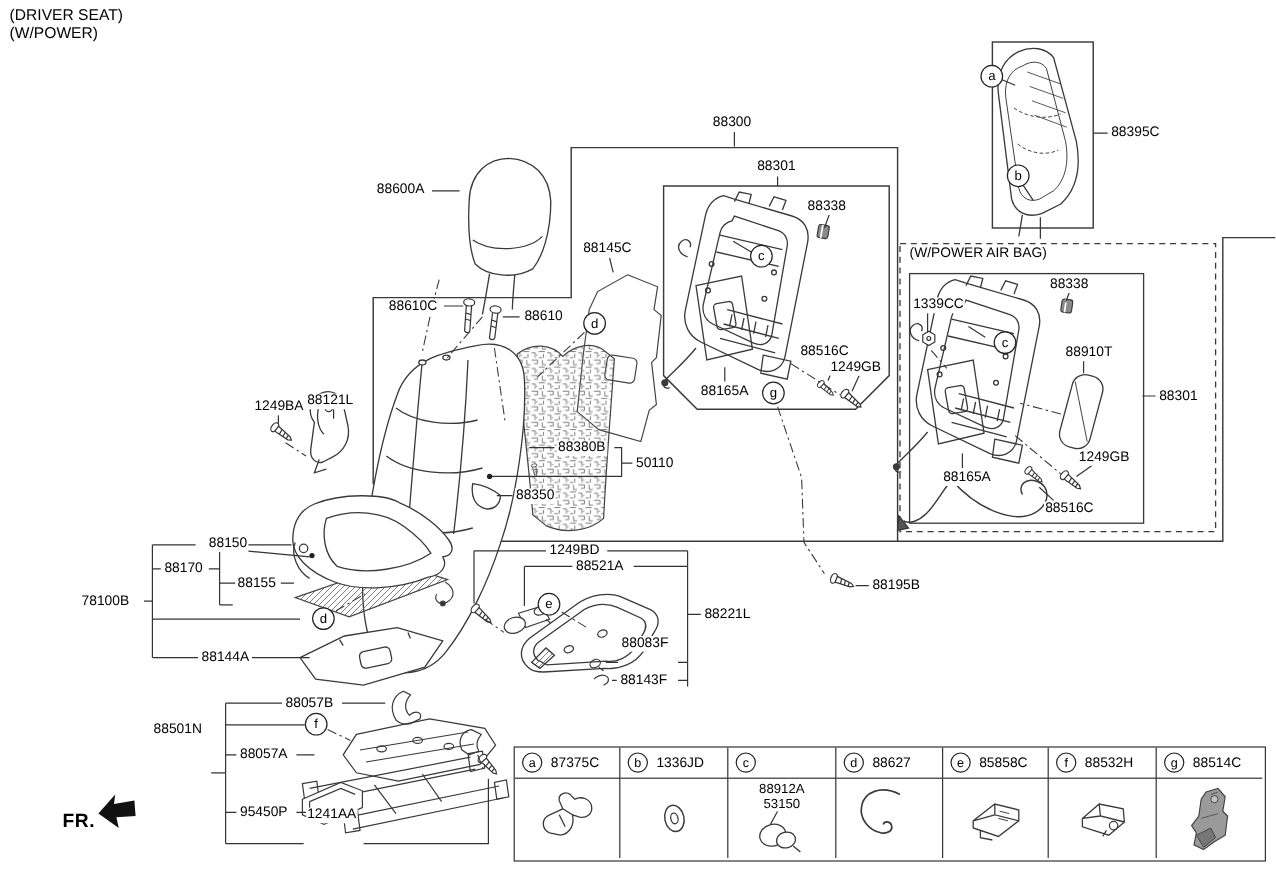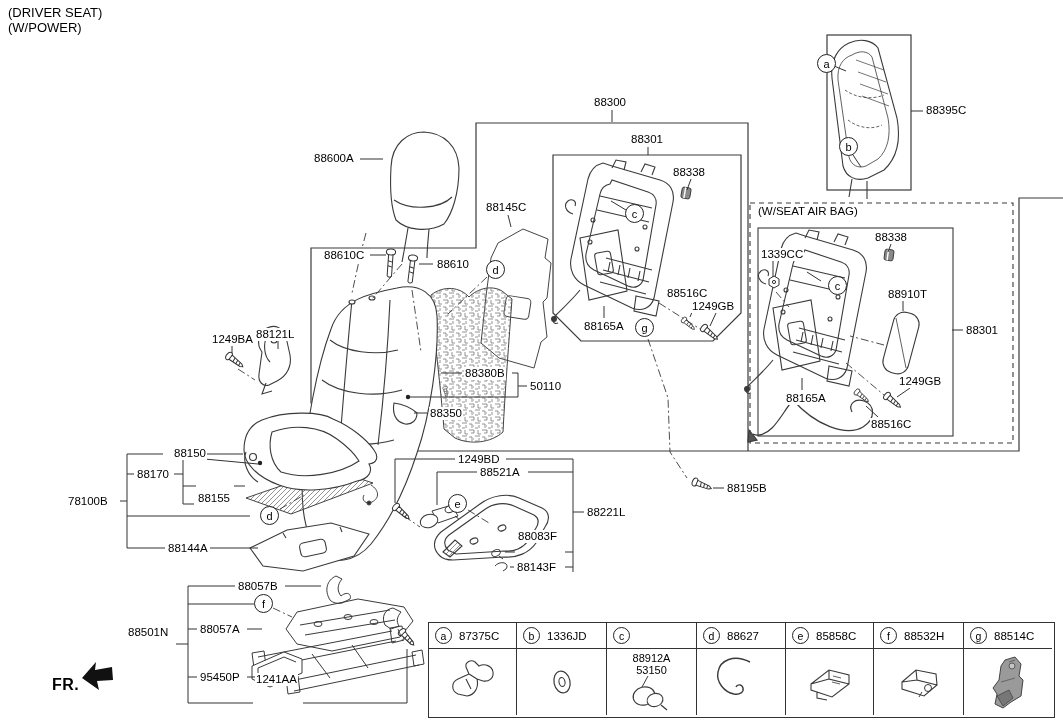--- a/index.html
+++ b/index.html
@@ -258,45 +258,45 @@
 <div class="title"><span>(DRIVER SEAT)</span><br><span>(W/POWER)</span></div>
 
 <span class="lbl" style="left:313px;top:152px">88600A</span>
 <span class="lbl" style="left:593px;top:96px">88300</span>
 <span class="lbl" style="left:630px;top:133px">88301</span>
 <span class="lbl" style="left:672px;top:166px">88338</span>
 <span class="lbl" style="left:925px;top:104px">88395C</span>
 <span class="lbl" style="left:485px;top:201px">88145C</span>
 <span class="lbl" style="left:323px;top:249px">88610C</span>
 <span class="lbl" style="left:436px;top:258px">88610</span>
-<span class="lbl" style="left:757px;top:205px">(W/SEAT AIR BAG)</span>
+<span class="lbl" style="left:757px;top:205px">(W/POWER AIR BAG)</span>
 <span class="lbl" style="left:760px;top:248px">1339CC</span>
 <span class="lbl" style="left:874px;top:231px">88338</span>
 <span class="lbl" style="left:887px;top:288px">88910T</span>
 <span class="lbl" style="left:965px;top:324px">88301</span>
 <span class="lbl" style="left:211px;top:333px">1249BA</span>
 <span class="lbl" style="left:255px;top:328px">88121L</span>
 <span class="lbl" style="left:666px;top:287px">88516C</span>
 <span class="lbl" style="left:691px;top:300px">1249GB</span>
 <span class="lbl" style="left:583px;top:320px">88165A</span>
 <span class="lbl" style="left:785px;top:392px">88165A</span>
 <span class="lbl" style="left:898px;top:375px">1249GB</span>
 <span class="lbl" style="left:870px;top:418px">88516C</span>
 <span class="lbl" style="left:464px;top:367px">88380B</span>
 <span class="lbl" style="left:529px;top:380px">50110</span>
 <span class="lbl" style="left:429px;top:407px">88350</span>
 <span class="lbl" style="left:726px;top:482px">88195B</span>
 <span class="lbl" style="left:173px;top:447px">88150</span>
 <span class="lbl" style="left:136px;top:468px">88170</span>
-<span class="lbl" style="left:197px;top:492px">88155</span>
+<span class="lbl" style="left:197px;top:480px">88155</span>
 <span class="lbl" style="left:67px;top:495px">78100B</span>
 <span class="lbl" style="left:167px;top:542px">88144A</span>
 <span class="lbl" style="left:237px;top:580px">88057B</span>
 <span class="lbl" style="left:199px;top:623px">88057A</span>
-<span class="lbl" style="left:127px;top:626px">88501N</span>
+<span class="lbl" style="left:127px;top:602px">88501N</span>
 <span class="lbl" style="left:199px;top:671px">95450P</span>
 <span class="lbl" style="left:255px;top:673px">1241AA</span>
 <span class="lbl" style="left:457px;top:453px">1249BD</span>
 <span class="lbl" style="left:479px;top:466px">88521A</span>
 <span class="lbl" style="left:586px;top:506px">88221L</span>
 <span class="lbl" style="left:517px;top:530px">88083F</span>
 <span class="lbl" style="left:516px;top:561px">88143F</span>
 
 <div class="mk" style="left:817px;top:54px">a</div>
 <div class="mk" style="left:839px;top:137px">b</div>

